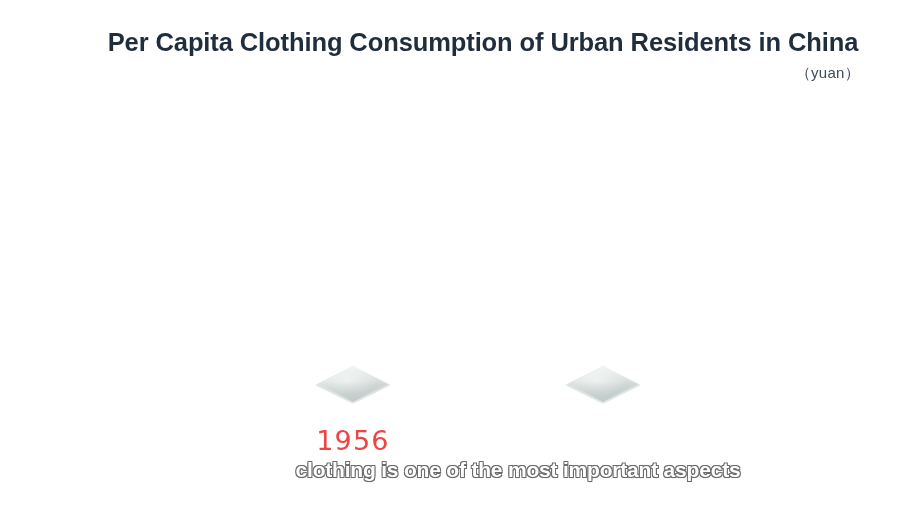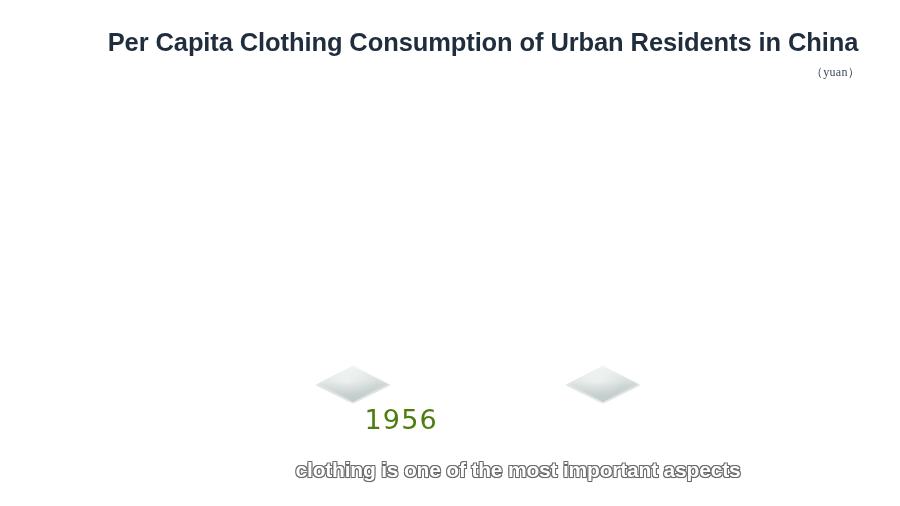--- a/index.html
+++ b/index.html
@@ -35,24 +35,23 @@
     letter-spacing: -0.1px;
     white-space: nowrap;
   }
 
   .unit-label {
     position: absolute;
     left: 0;
     top: 64px;
     width: 832px;
     text-align: right;
-    font-size: 12px;
+    font-size: 15px;
     color: #3d4b5c;
     letter-spacing: 0.3px;
-    font-family: Liberation Serif, serif;
   }
 
   
   .plot-area {
     position: absolute;
     left: 60px;
     top: 95px;
     width: 780px;
     height: 260px;
   }
@@ -122,26 +121,26 @@
     top: 18px;
     width: 70px;
     height: 20px;
     background: linear-gradient(180deg, rgba(180,192,190,0.0) 0%, rgba(176,189,187,0.45) 100%);
     clip-path: polygon(0% 0%, 100% 0%, 50% 100%);
   }
 
   .year-label {
     position: absolute;
     left: 0;
-    top: 44px;
+    top: 65px;
     width: 170px;
-    text-align: right;
+    text-align: center;
     font-size: 27px;
     font-weight: 400;
-    color: #4d7c0f;
+    color: #ef4444;
     letter-spacing: 1.2px;
     font-family: "DejaVu Sans", sans-serif;
   }
 
   
   .caption {
     position: absolute;
     left: 0;
     top: 458px;
     width: 900px;

